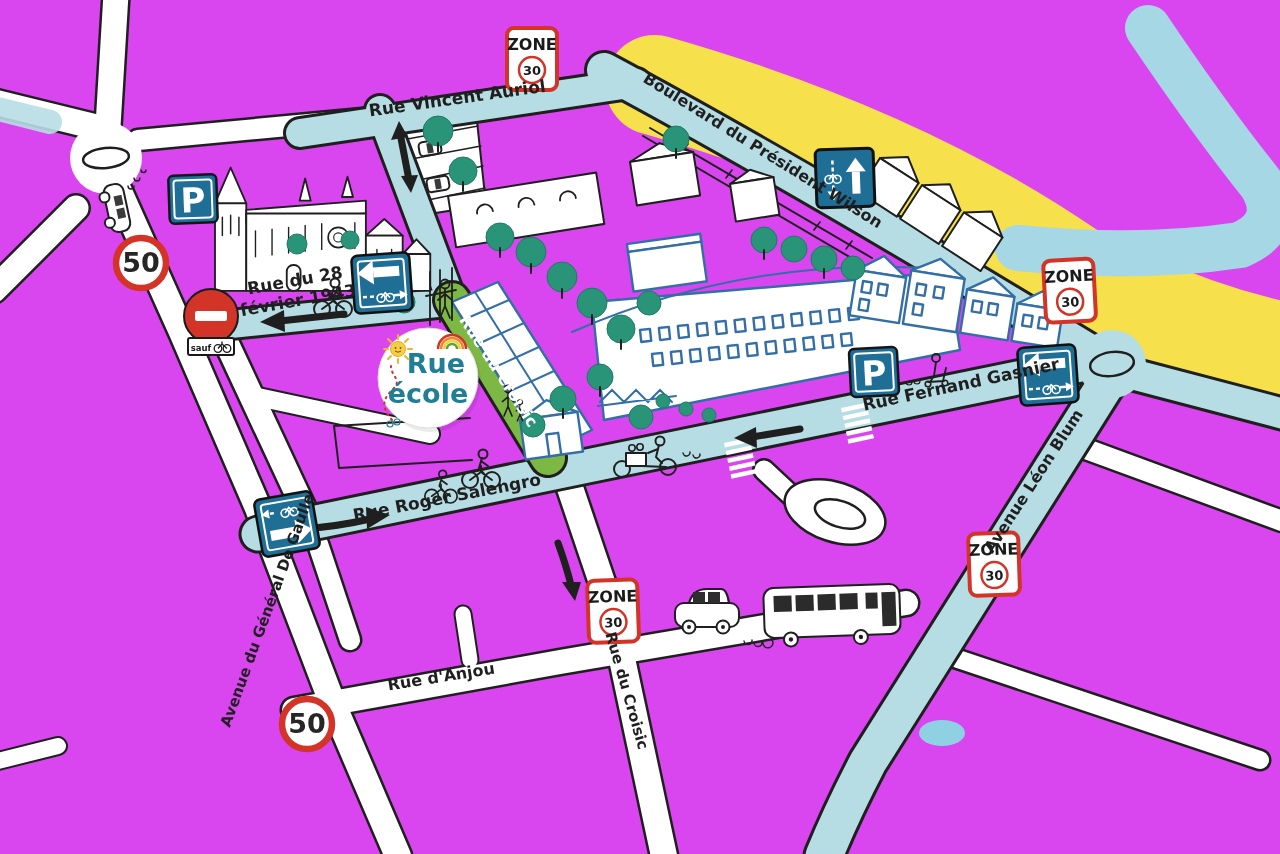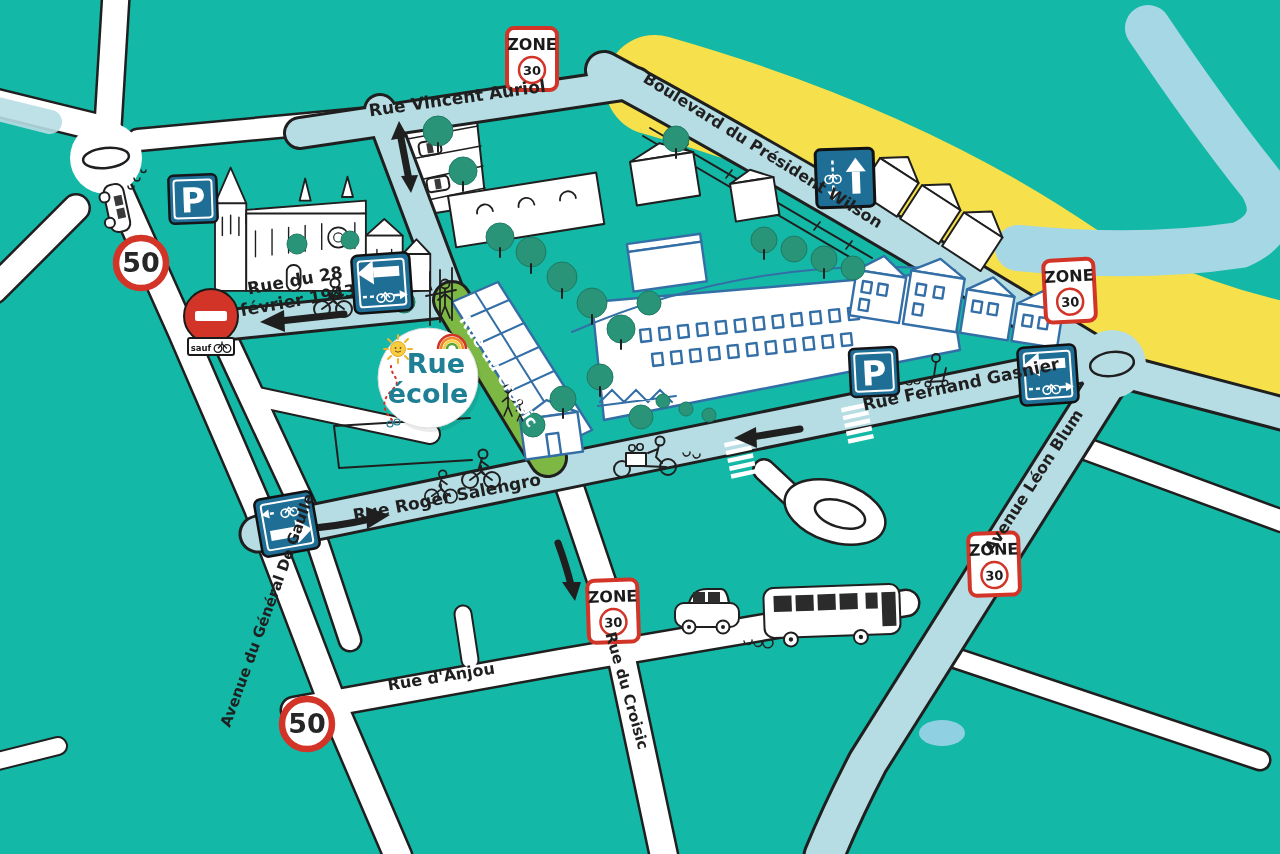--- a/index.html
+++ b/index.html
@@ -1,21 +1,21 @@
 <!DOCTYPE html>
 <html><head>
 <meta charset="utf-8">
 <style>
   :root{
     --road:#b7dde4; --green:#7db845; --tree:#2a9478; --treeline:#1d7a63;
     --sblue:#1e6e96; --red:#d23427; --yellow:#f6e04b; --sea:#a6d7e4;
     --ink:#1f1f1f; --schb:#336fa6; --teal:#1e7f95;
   }
   html,body{margin:0;padding:0;background:#fff;}
-  .canvas{position:relative;width:1280px;height:854px;background:#14b8a6;overflow:hidden;}
+  .canvas{position:relative;width:1280px;height:854px;background:#d946ef;overflow:hidden;}
   svg{position:absolute;left:0;top:0;}
   text{font-family:"DejaVu Sans","Liberation Sans",sans-serif;}
   .lbl{font-weight:bold;fill:var(--ink);}
   .lblw{font-weight:bold;fill:#ffffff;}
   .rd-o{stroke:var(--ink);fill:none;stroke-linecap:round;stroke-linejoin:round;}
   .rd-w{stroke:#ffffff;fill:none;stroke-linecap:round;stroke-linejoin:round;}
   .rd-b{stroke:var(--road);fill:none;stroke-linecap:round;stroke-linejoin:round;}
   .rd-g{stroke:var(--green);fill:none;stroke-linecap:round;stroke-linejoin:round;}
   .ink{stroke:var(--ink);fill:none;stroke-linecap:round;stroke-linejoin:round;}
   .bld{fill:#ffffff;stroke:var(--ink);stroke-width:2;stroke-linejoin:round;}

